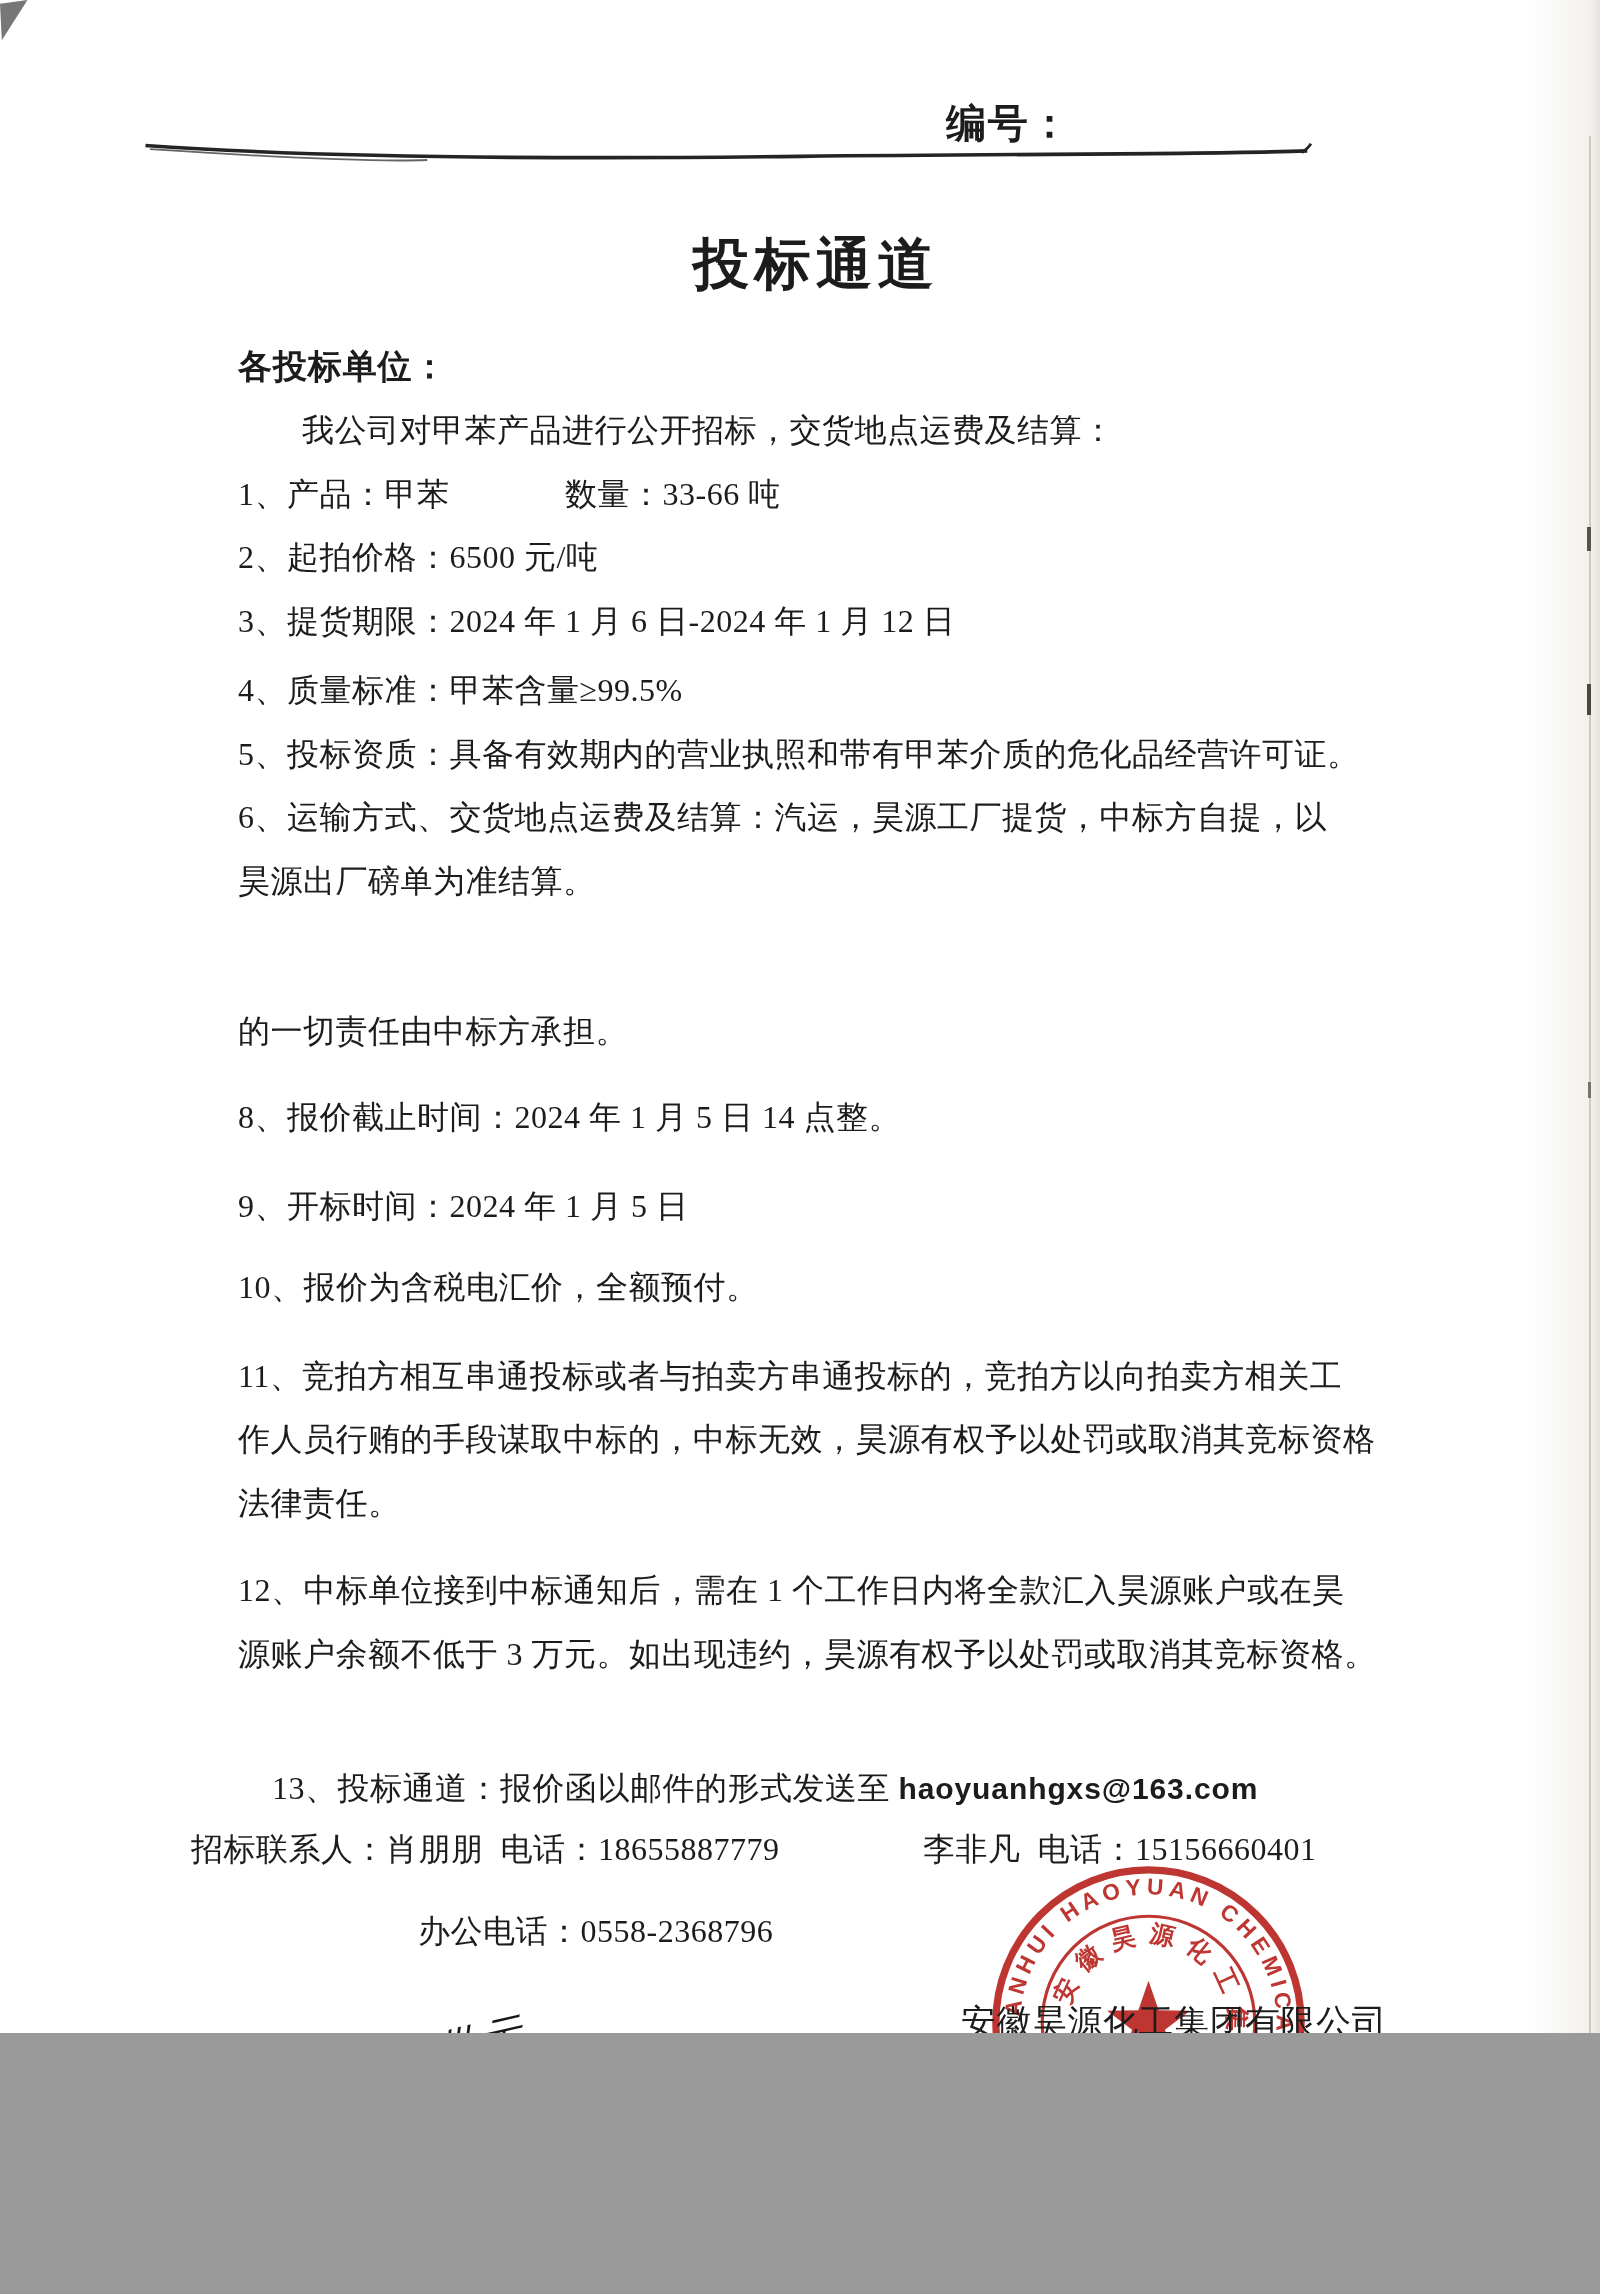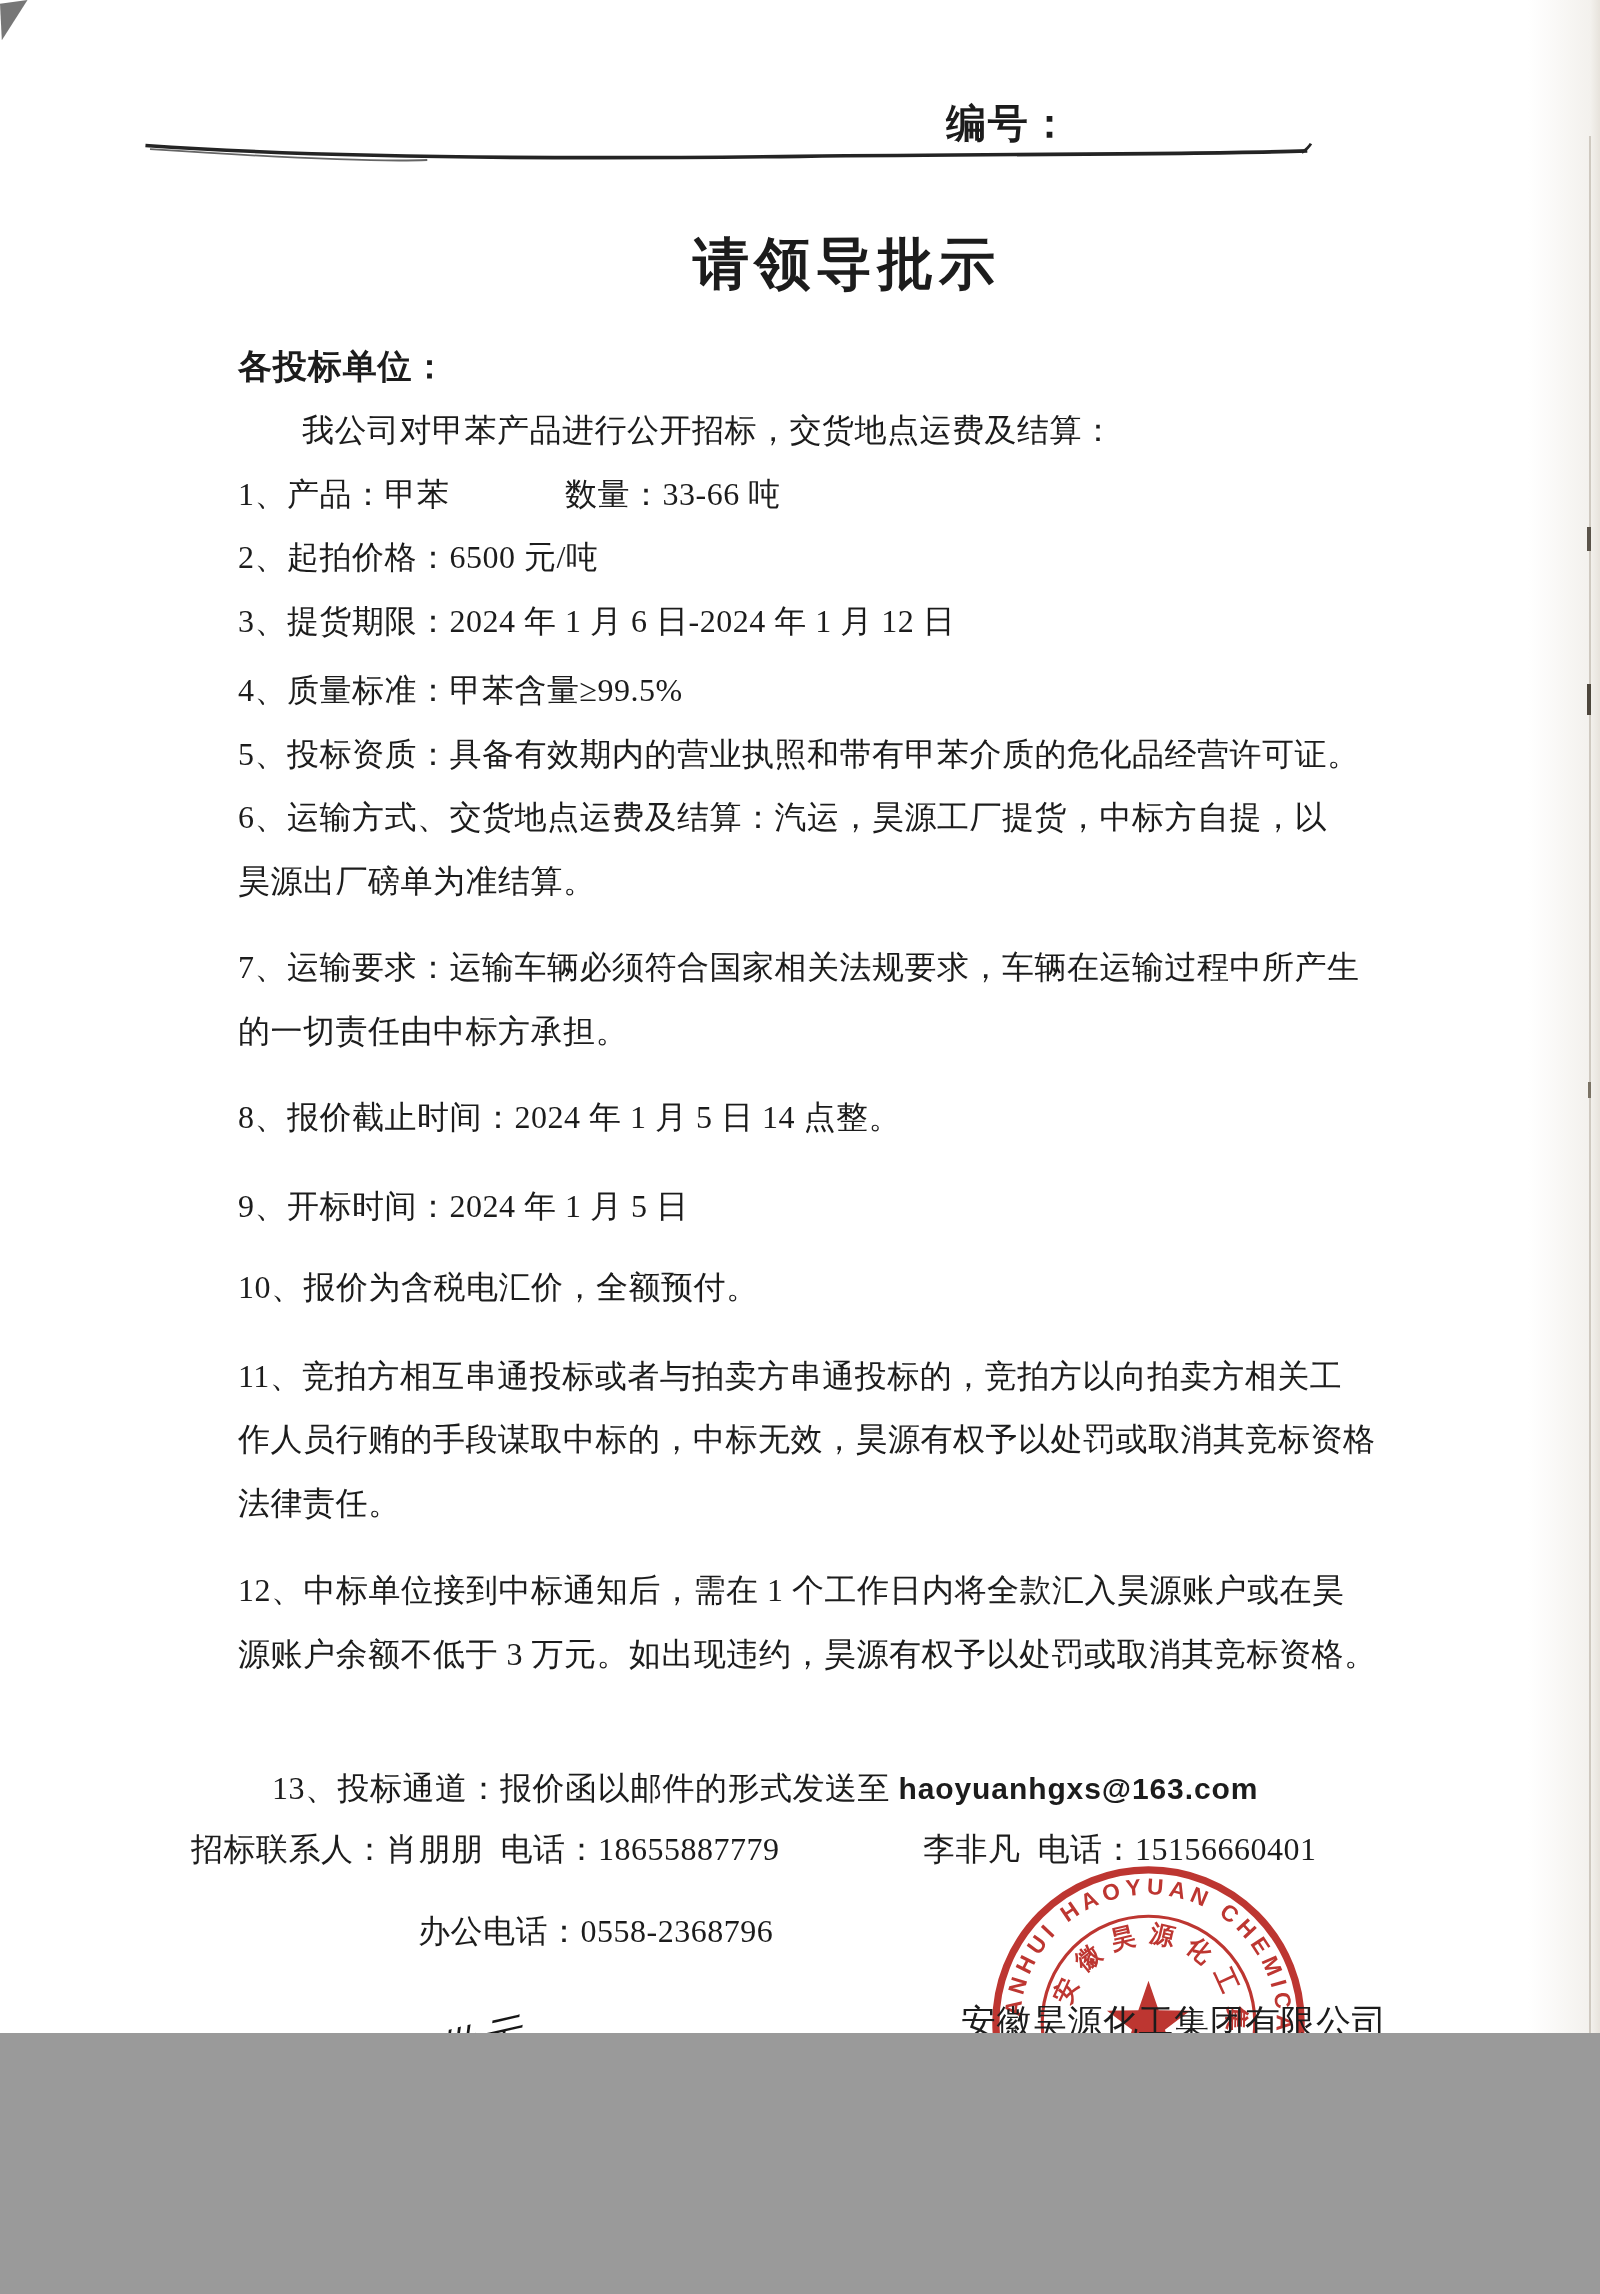--- a/index.html
+++ b/index.html
@@ -35,35 +35,34 @@
   </svg>
 
   <div class="abs doc-number-label" style="left:946px;top:96px;">编号：</div>
 
   <svg class="abs" style="left:0;top:0;" width="1600" height="200" viewBox="0 0 1760 220">
     <path d="M160,160 C 330,172 560,176 880,172 C 1150,169 1330,170 1438,166" fill="none" stroke="#242424" stroke-width="4"></path>
     <path d="M165,164 C 300,173 420,178 470,176" fill="none" stroke="#242424" stroke-width="2" opacity="0.7"></path>
     <path d="M1432,168 q 8,-6 10,-10" fill="none" stroke="#242424" stroke-width="3"></path>
   </svg>
 
-  <div class="abs title" style="left:693px;top:227px;">请领导批示</div>
+  <div class="abs title" style="left:693px;top:227px;">投标通道</div>
 
   <div class="abs salutation" style="left:238px;top:344px;">各投标单位：</div>
   <div class="abs body-line" style="left:302px;top:409px;">我公司对甲苯产品进行公开招标，交货地点运费及结算：</div>
 
   <div class="abs body-line" style="left:238px;top:473px;">1、产品：甲苯</div>
   <div class="abs body-line" style="left:565px;top:473px;">数量：33-66 吨</div>
 
   <div class="abs body-line" style="left:238px;top:536px;">2、起拍价格：6500 元/吨</div>
   <div class="abs body-line" style="left:238px;top:600px;">3、提货期限：2024 年 1 月 6 日-2024 年 1 月 12 日</div>
   <div class="abs body-line" style="left:238px;top:669px;">4、质量标准：甲苯含量≥99.5%</div>
   <div class="abs body-line" style="left:238px;top:733px;">5、投标资质：具备有效期内的营业执照和带有甲苯介质的危化品经营许可证。</div>
   <div class="abs body-line" style="left:238px;top:796px;">6、运输方式、交货地点运费及结算：汽运，昊源工厂提货，中标方自提，以</div>
   <div class="abs body-line" style="left:238px;top:860px;">昊源出厂磅单为准结算。</div>
-  <div class="abs body-line" style="left:238px;top:946px;">7、运输要求：运输车辆必须符合国家相关法规要求，车辆在运输过程中所产生</div>
   <div class="abs body-line" style="left:238px;top:1010px;">的一切责任由中标方承担。</div>
   <div class="abs body-line" style="left:238px;top:1096px;">8、报价截止时间：2024 年 1 月 5 日 14 点整。</div>
   <div class="abs body-line" style="left:238px;top:1185px;">9、开标时间：2024 年 1 月 5 日</div>
   <div class="abs body-line" style="left:238px;top:1266px;">10、报价为含税电汇价，全额预付。</div>
   <div class="abs body-line" style="left:238px;top:1355px;">11、竞拍方相互串通投标或者与拍卖方串通投标的，竞拍方以向拍卖方相关工</div>
   <div class="abs body-line" style="left:238px;top:1418px;">作人员行贿的手段谋取中标的，中标无效，昊源有权予以处罚或取消其竞标资格</div>
   <div class="abs body-line" style="left:238px;top:1482px;">法律责任。</div>
   <div class="abs body-line" style="left:238px;top:1569px;">12、中标单位接到中标通知后，需在 1 个工作日内将全款汇入昊源账户或在昊</div>
   <div class="abs body-line" style="left:238px;top:1633px;">源账户余额不低于 3 万元。如出现违约，昊源有权予以处罚或取消其竞标资格。</div>
 

